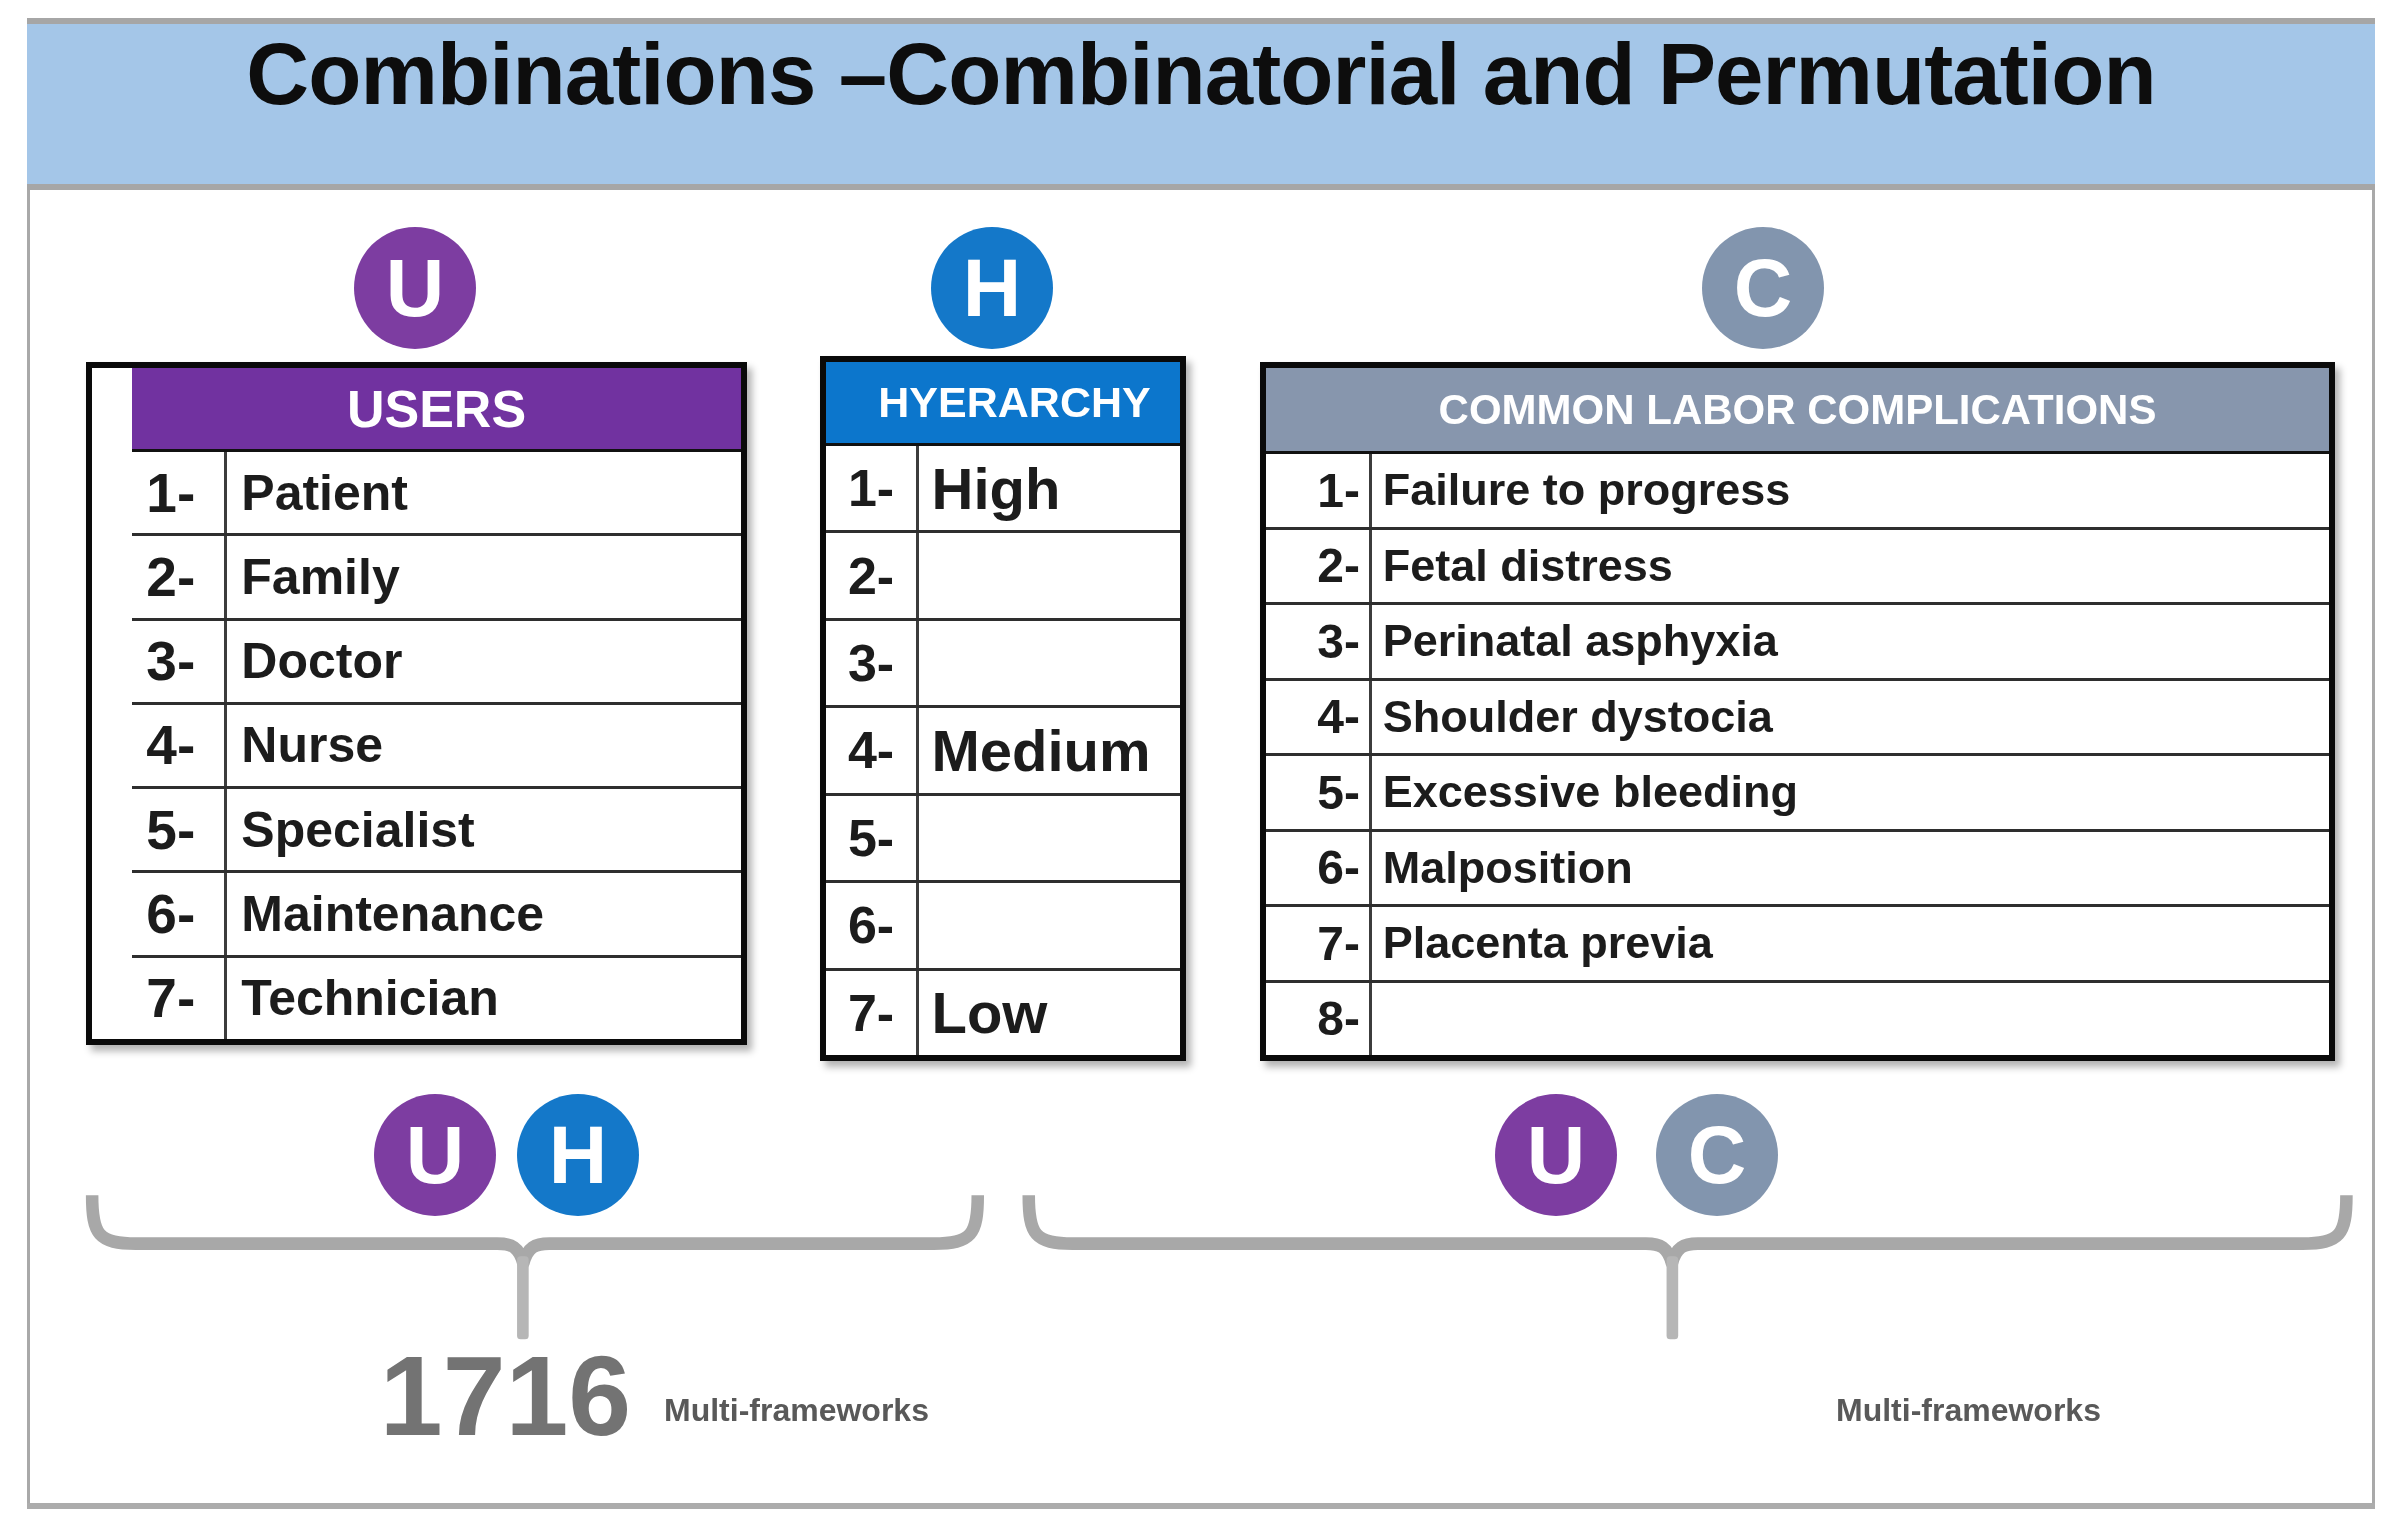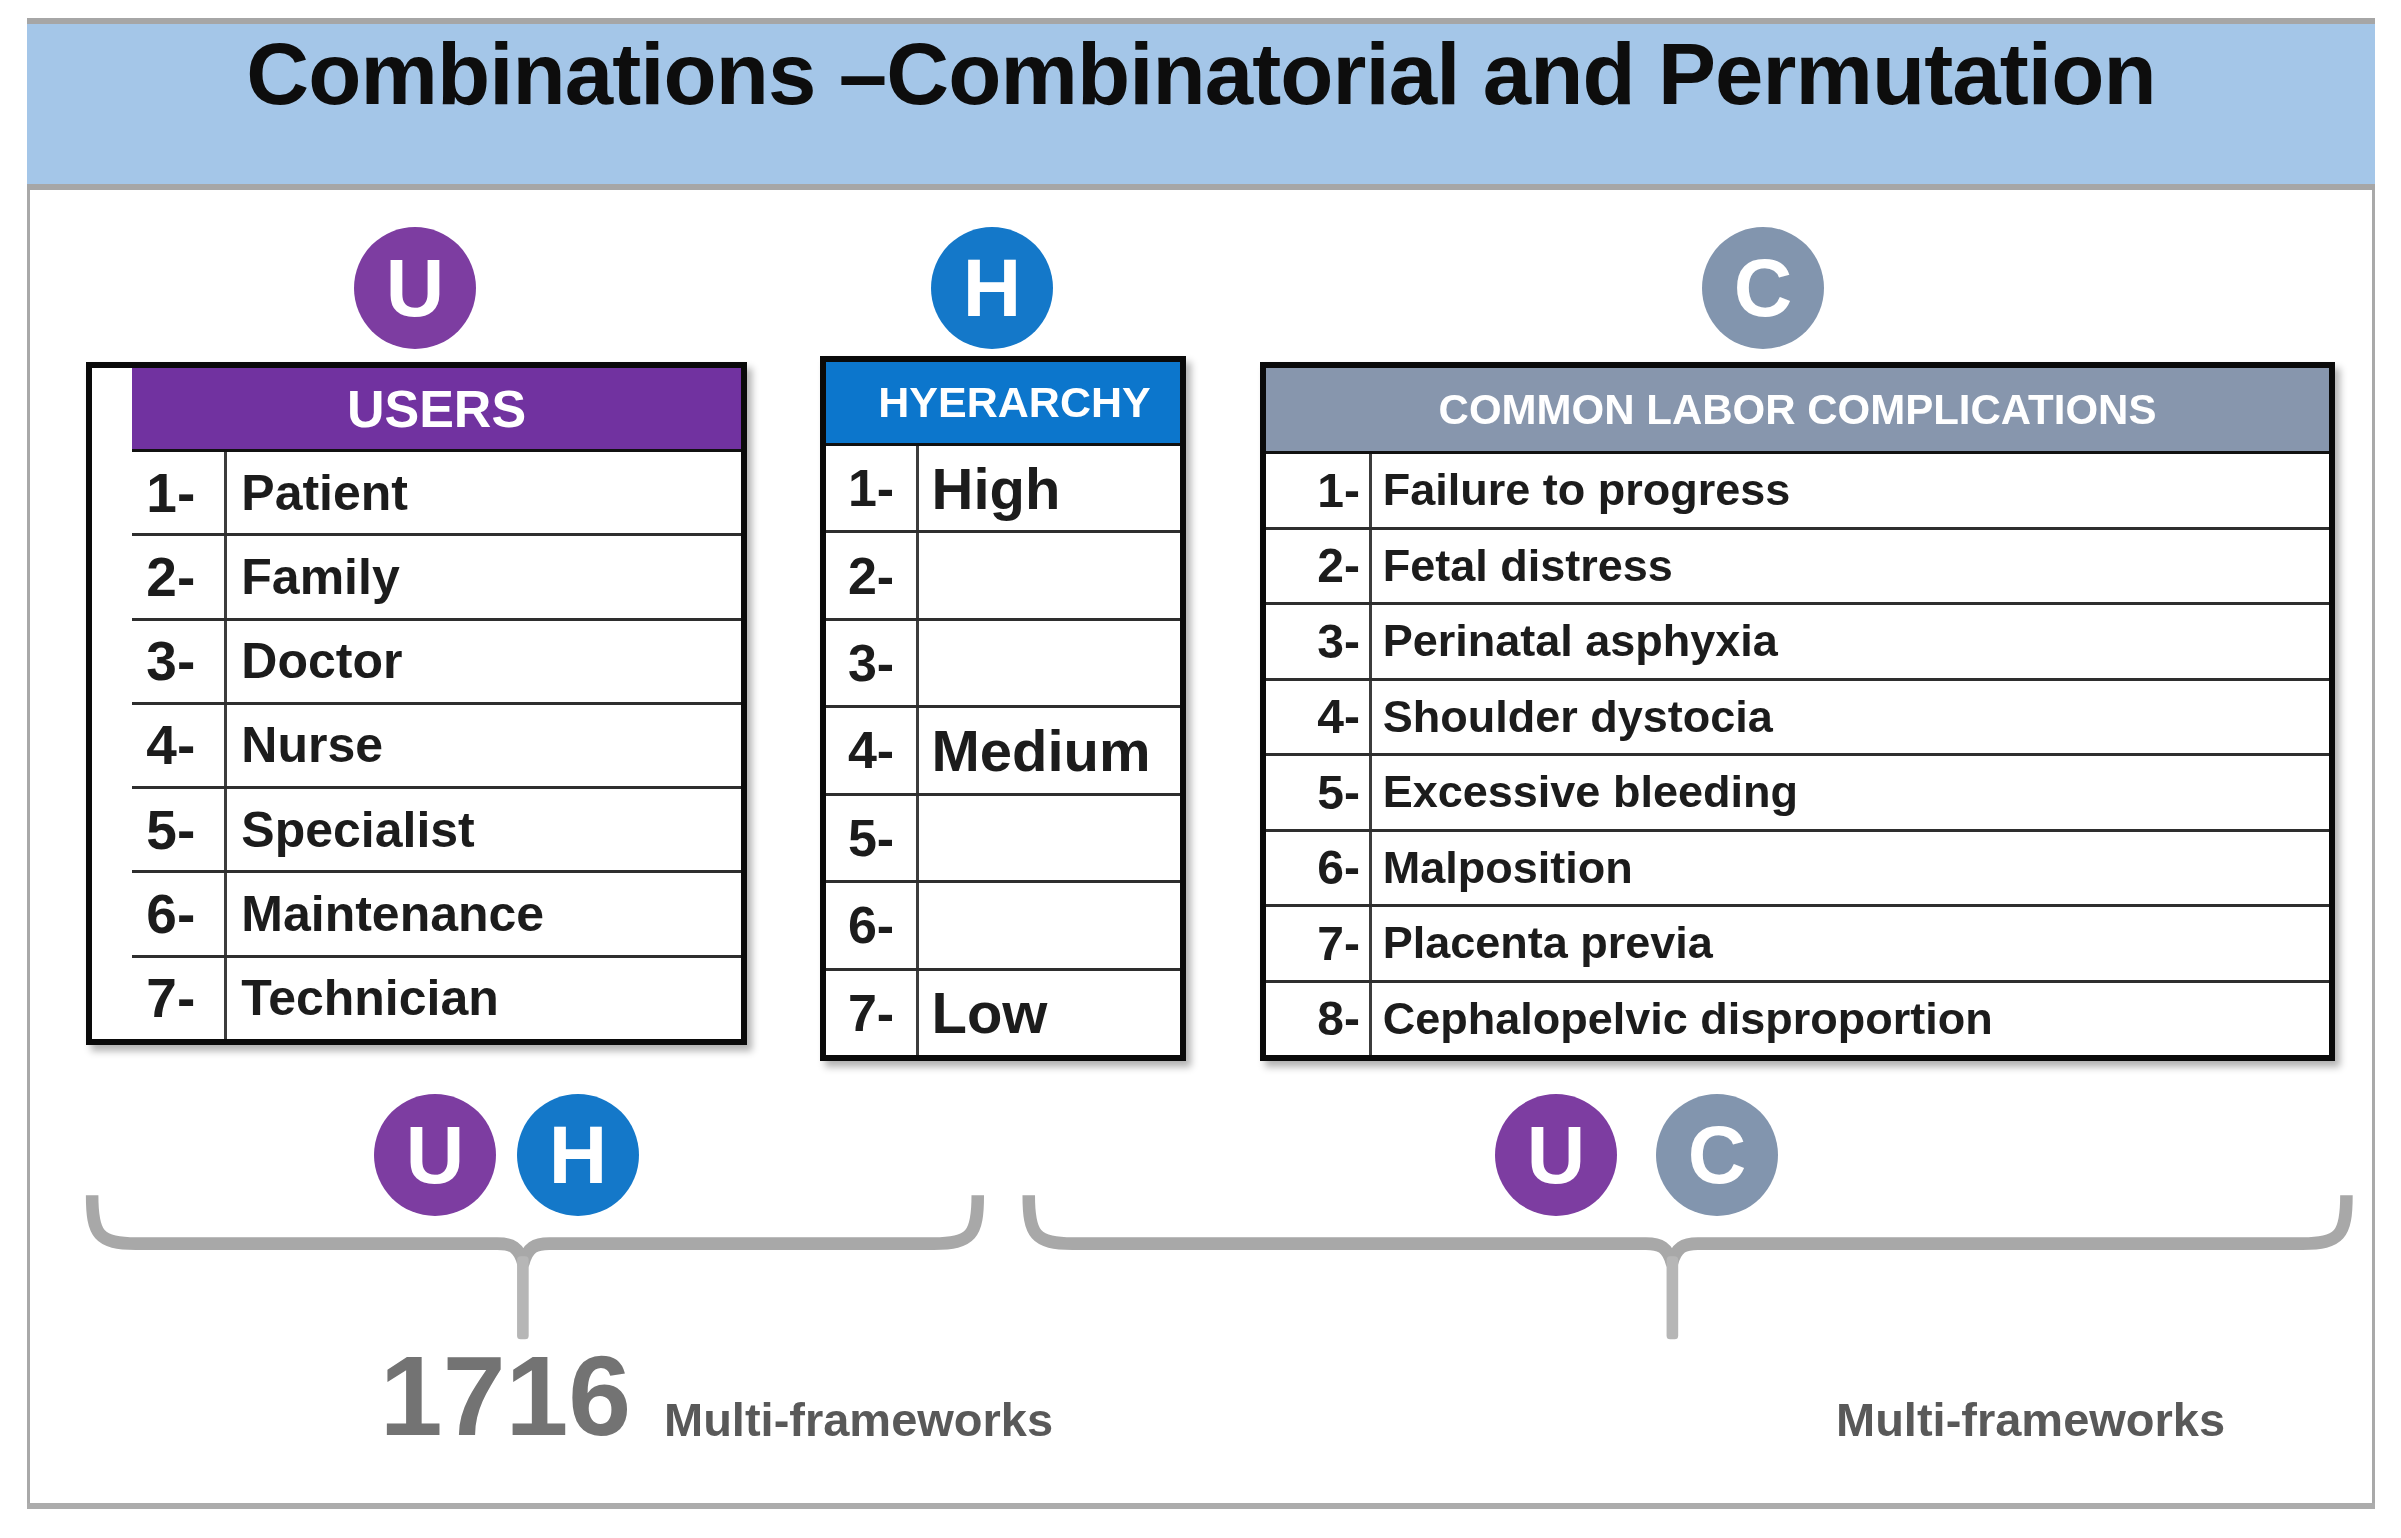--- a/index.html
+++ b/index.html
@@ -83,21 +83,21 @@
   #braces{position:absolute;left:0;top:0;width:2401px;height:1539px;pointer-events:none;}
 
   
   .big-number{
     position:absolute;width:331px;text-align:center;
     font-size:113px;font-weight:bold;line-height:1;color:#737373;
   }
   #number-left{left:340px;top:1340px;}
   #number-right{left:1512px;top:1340px;}
   .mf-label{
-    position:absolute;font-size:47px;font-weight:bold;color:#595959;white-space:nowrap;
+    position:absolute;font-size:32px;font-weight:bold;color:#595959;white-space:nowrap;
   }
   #mf-left{left:664px;top:1392px;}
   #mf-right{left:1836px;top:1392px;}
 </style>
 </head>
 <body>
 
 <div id="canvas">
 
   <div class="frame-line" id="frame-left"></div>
@@ -206,21 +206,20 @@
         <div class="trow">
           <div class="tnum">6-</div>
           <div class="tlabel">Malposition</div>
         </div>
         <div class="trow">
           <div class="tnum">7-</div>
           <div class="tlabel">Placenta previa</div>
         </div>
         <div class="trow">
           <div class="tnum">8-</div>
-          <div class="tlabel">Cephalopelvic disproportion</div>
         </div>
       </div>
   </div>
 
   <div class="badge" id="badge-bl-u" style="background: rgb(125, 61, 161);">U</div>
   <div class="badge" id="badge-bl-h" style="background: rgb(20, 120, 201);">H</div>
   <div class="badge" id="badge-br-u" style="background: rgb(125, 61, 161);">U</div>
   <div class="badge" id="badge-br-c" style="background: rgb(130, 149, 174);">C</div>
 
   <svg id="braces" viewBox="0 0 2684 1720" xmlns="http://www.w3.org/2000/svg">

